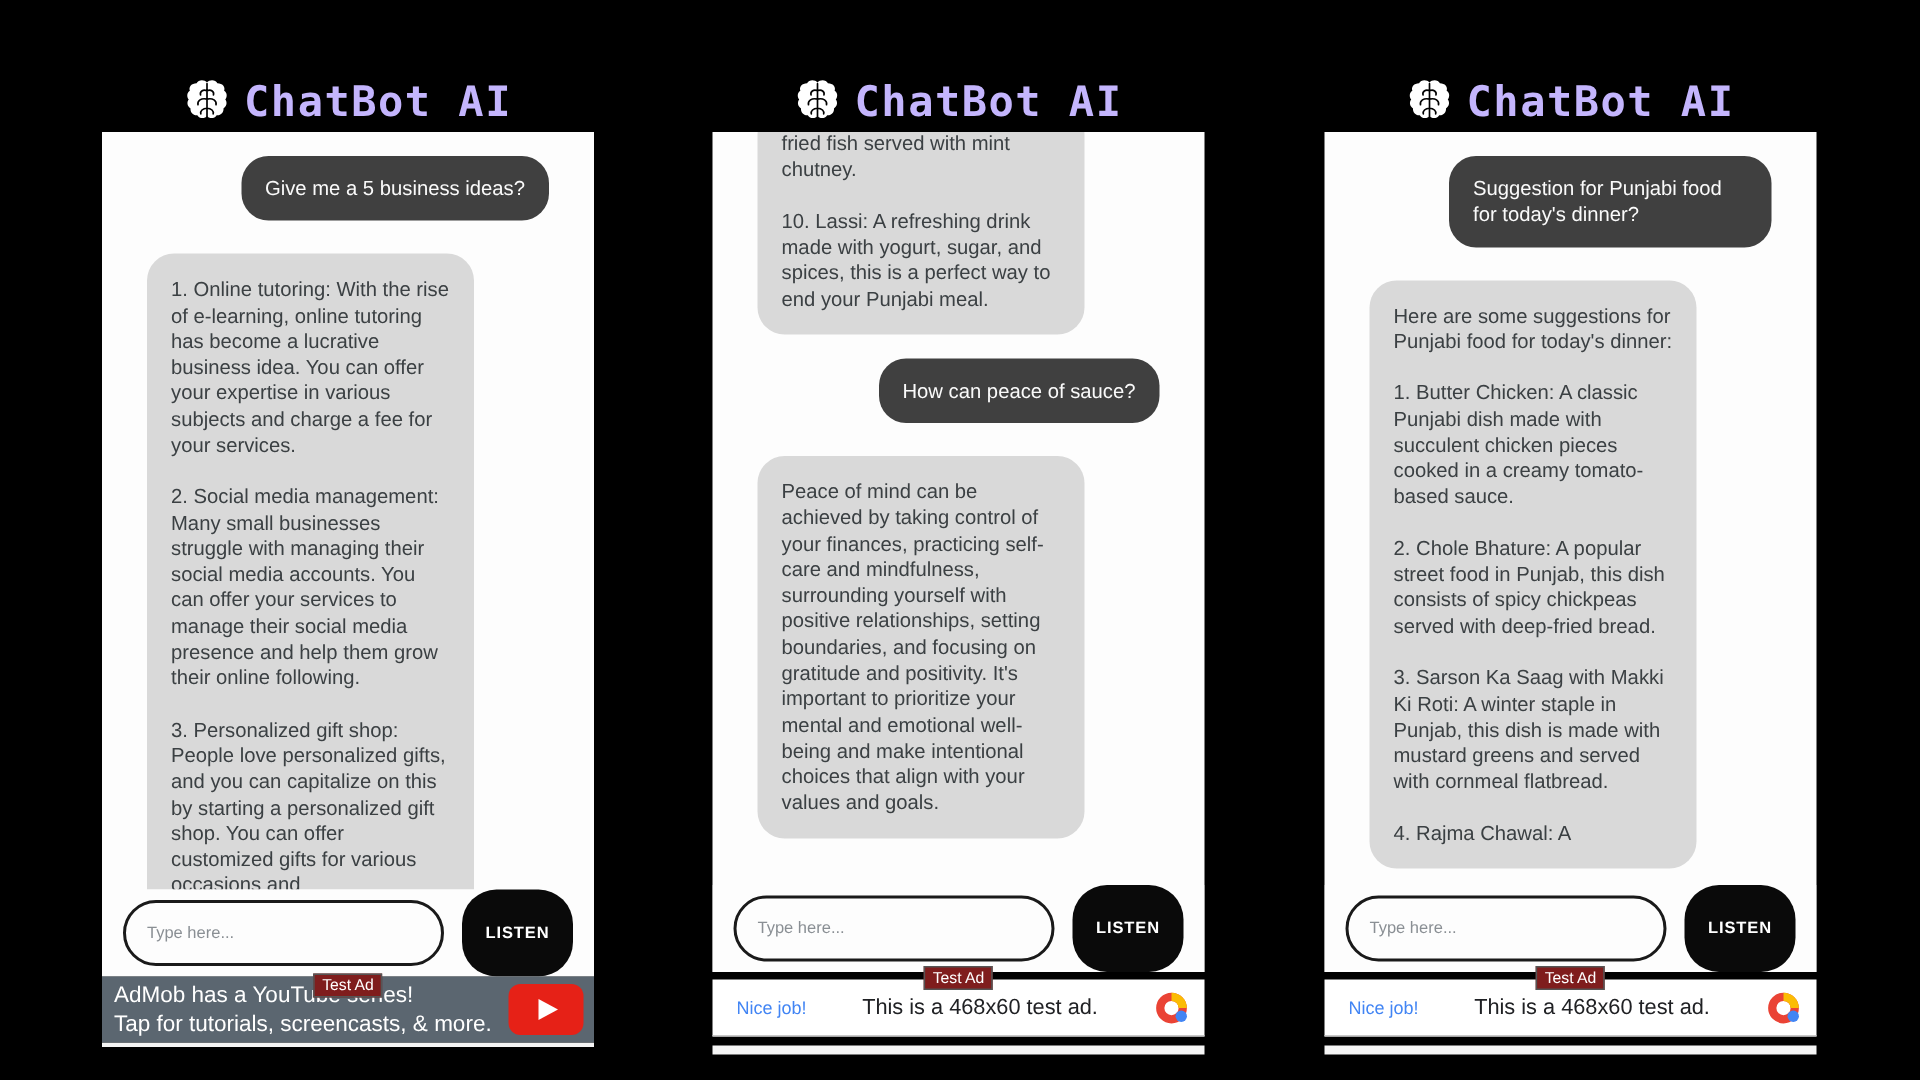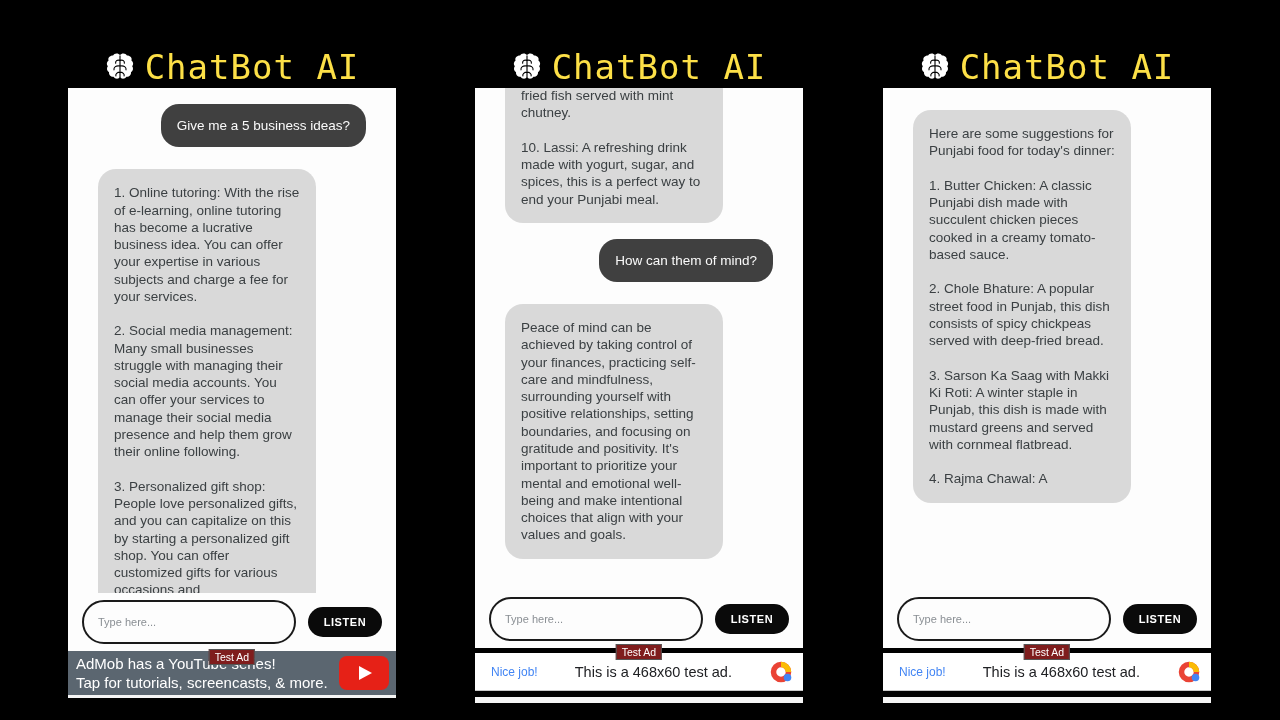--- a/index.html
+++ b/index.html
@@ -11,21 +11,21 @@
   .col-1{left:68px;}
   .col-2{left:475px;}
   .col-3{left:883px;}
 
   .app-header{
     height:42px;display:flex;align-items:center;justify-content:center;gap:10px;
     color:#fff;
   }
   .app-title{
     font-family:"DejaVu Sans Mono","Liberation Mono",monospace;
-    font-weight:normal;font-size:34px;letter-spacing:1px;color:#fde047;
+    font-weight:bold;font-size:28px;letter-spacing:1px;color:#c4b5fd;
   }
   .brain{width:30px;height:30px;display:block;}
 
   .screen{
     background:#fdfdfd;display:flex;flex-direction:column;overflow:hidden;
   }
   .screen-tall{height:563px;}
   .screen-short{height:560px;}
 
   .chat-area{
@@ -50,21 +50,21 @@
     flex:none;height:58px;display:flex;align-items:center;gap:12px;
     padding:0 14px;background:#fdfdfd;
   }
   .type-input{
     flex:1;height:40px;border:2px solid #1a1a1a;border-radius:22px;
     padding:0 14px;font-size:11px;font-family:"Liberation Sans",sans-serif;
     color:#333;outline:none;background:#fdfdfd;min-width:0;
   }
   .type-input::placeholder{color:#8a8f94;}
   .listen-btn{
-    flex:none;width:74px;height:30px;border:none;border-radius:23px;
+    flex:none;width:74px;height:58px;border:none;border-radius:23px;
     background:#0a0a0a;color:#fff;font-weight:bold;font-size:11px;
     letter-spacing:0.6px;font-family:"Liberation Sans",sans-serif;cursor:pointer;
   }
 
   
   .ad{position:relative;box-sizing:border-box;}
   .test-ad-badge{
     position:absolute;left:50%;transform:translateX(-50%);
     background:#7f1d1d;color:#fff;font-size:10.5px;padding:1px 5px;
     white-space:nowrap;z-index:3;border:1px solid #555;
@@ -140,21 +140,21 @@
       <path stroke="#000" stroke-width="1.2" fill="none" stroke-linecap="round" d="M16 4v24 M16 9c-3-1.2-5.2.8-4.6 3 M16 15c-4.2-1-7 1.2-6.4 4 M16 21.5c-3 0-5 2-4.4 4 M16 9c3-1.2 5.2.8 4.6 3 M16 15c4.2-1 7 1.2 6.4 4 M16 21.5c3 0 5 2 4.4 4"></path>
     </svg>
     <span class="app-title">ChatBot AI</span>
   </div>
 
   <div class="screen screen-short">
     <div class="chat-area">
       <div class="bubble bot cut-top">fried fish served with mint chutney.
 
 10. Lassi: A refreshing drink made with yogurt, sugar, and spices, this is a perfect way to end your Punjabi meal.</div>
-      <div class="bubble user">How can them of mind?</div>
+      <div class="bubble user">How can peace of sauce?</div>
       <div class="bubble bot">Peace of mind can be achieved by taking control of your finances, practicing self-care and mindfulness, surrounding yourself with positive relationships, setting boundaries, and focusing on gratitude and positivity. It's important to prioritize your mental and emotional well-being and make intentional choices that align with your values and goals.</div>
     </div>
     <div class="input-row">
       <input class="type-input" type="text" placeholder="Type here..." style="">
       <button class="listen-btn">LISTEN</button>
     </div>
   </div>
 
   <div class="ad ad-test-468">
     <span class="test-ad-badge">Test Ad</span>
@@ -173,20 +173,21 @@
   <div class="app-header">
     <svg class="brain" viewBox="0 0 32 32">
       <path fill="#fff" d="M16 3.2c-1.8-2.4-6.2-2.2-7.4.6C5 3.8 2.8 6.4 3.8 9.1 1.7 10.4 1.4 13.4 3 15.3c-1.6 2-1 5 1.3 6.3-.4 2.8 2 5.1 4.8 4.8 1.4 2.6 5.4 2.7 6.9.6 1.5 2.1 5.5 2 6.9-.6 2.8.3 5.2-2 4.8-4.8 2.3-1.3 2.9-4.3 1.3-6.3 1.6-1.9 1.3-4.9-.8-6.2 1-2.7-1.2-5.3-4.8-5.3-1.2-2.8-5.6-3-7.4-.6z"></path>
       <path stroke="#000" stroke-width="1.2" fill="none" stroke-linecap="round" d="M16 4v24 M16 9c-3-1.2-5.2.8-4.6 3 M16 15c-4.2-1-7 1.2-6.4 4 M16 21.5c-3 0-5 2-4.4 4 M16 9c3-1.2 5.2.8 4.6 3 M16 15c4.2-1 7 1.2 6.4 4 M16 21.5c3 0 5 2 4.4 4"></path>
     </svg>
     <span class="app-title">ChatBot AI</span>
   </div>
 
   <div class="screen screen-short">
     <div class="chat-area">
+      <div class="bubble user">Suggestion for Punjabi food for today's dinner?</div>
       <div class="bubble bot">Here are some suggestions for Punjabi food for today's dinner:
 
 1. Butter Chicken: A classic Punjabi dish made with succulent chicken pieces cooked in a creamy tomato-based sauce.
 
 2. Chole Bhature: A popular street food in Punjab, this dish consists of spicy chickpeas served with deep-fried bread.
 
 3. Sarson Ka Saag with Makki Ki Roti: A winter staple in Punjab, this dish is made with mustard greens and served with cornmeal flatbread.
 
 4. Rajma Chawal: A</div>
     </div>

